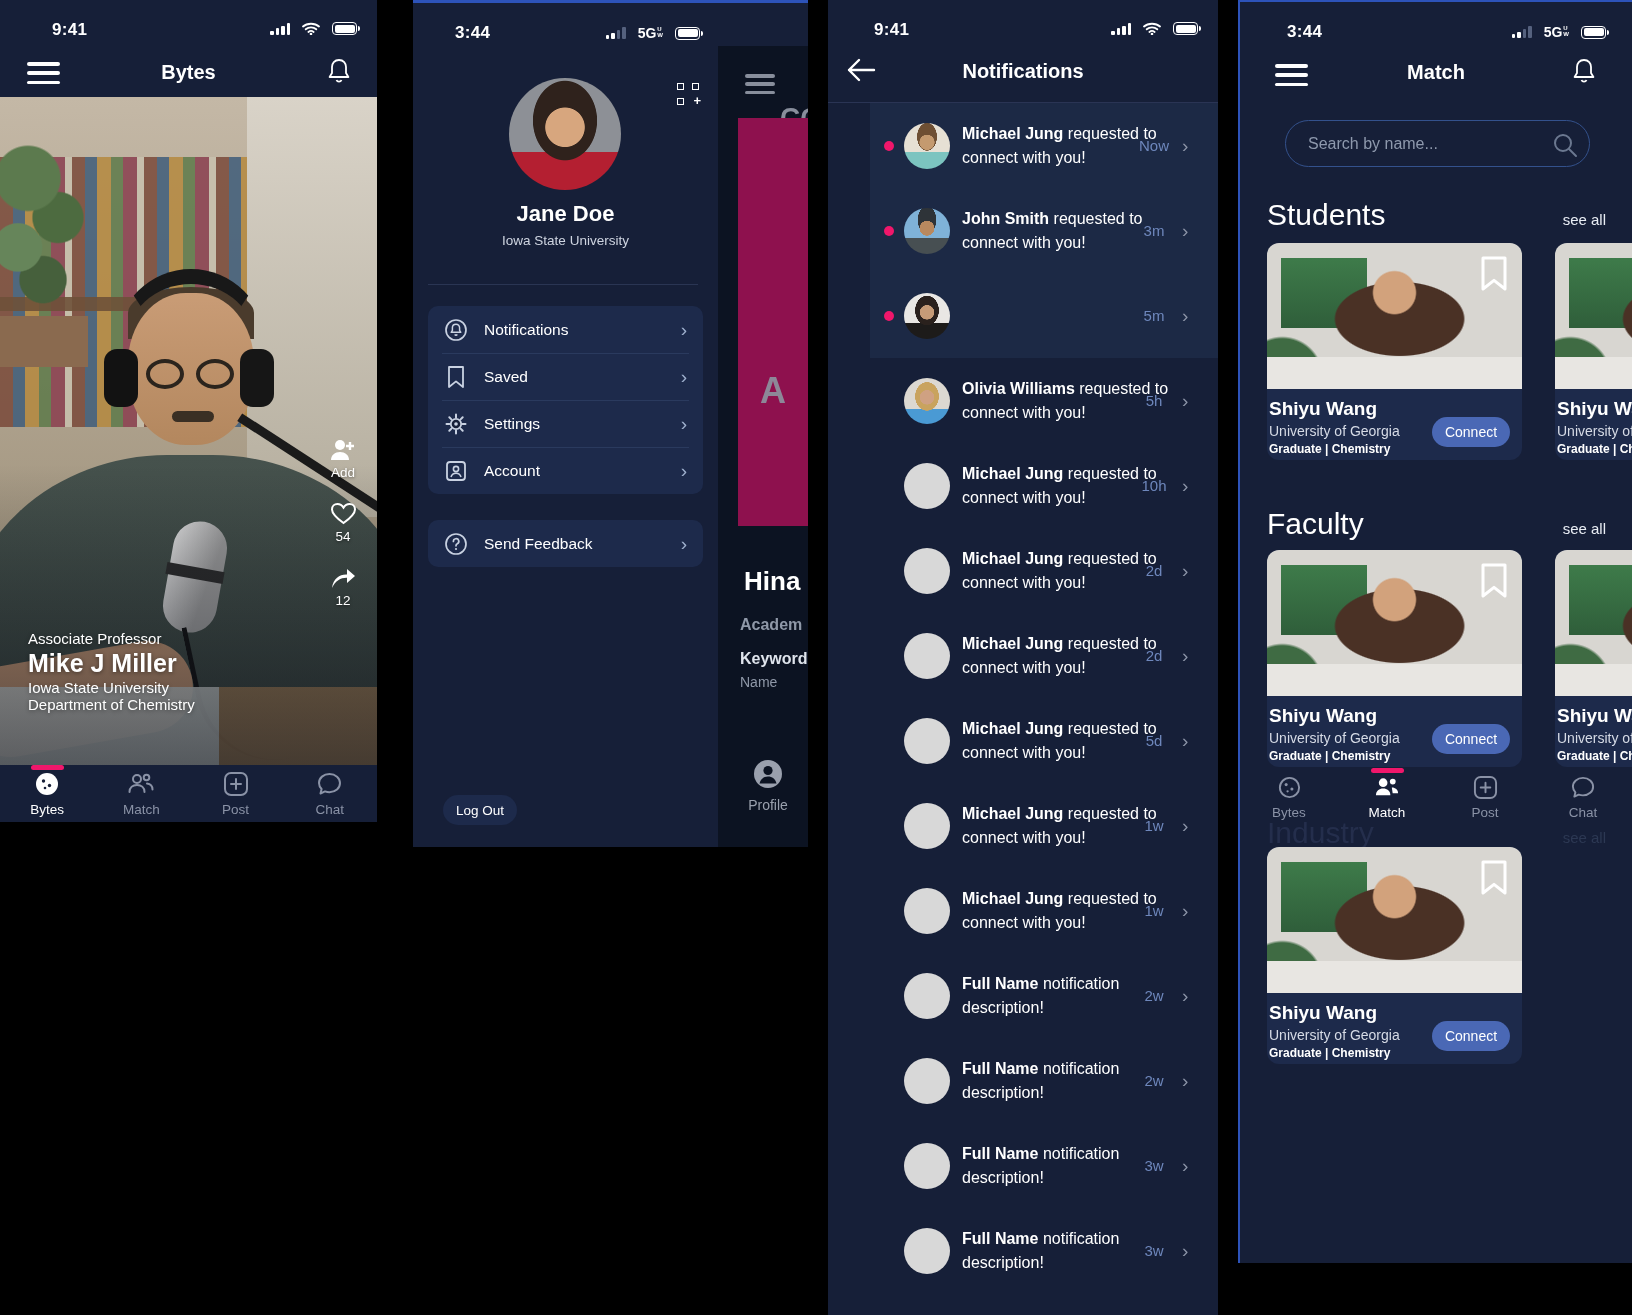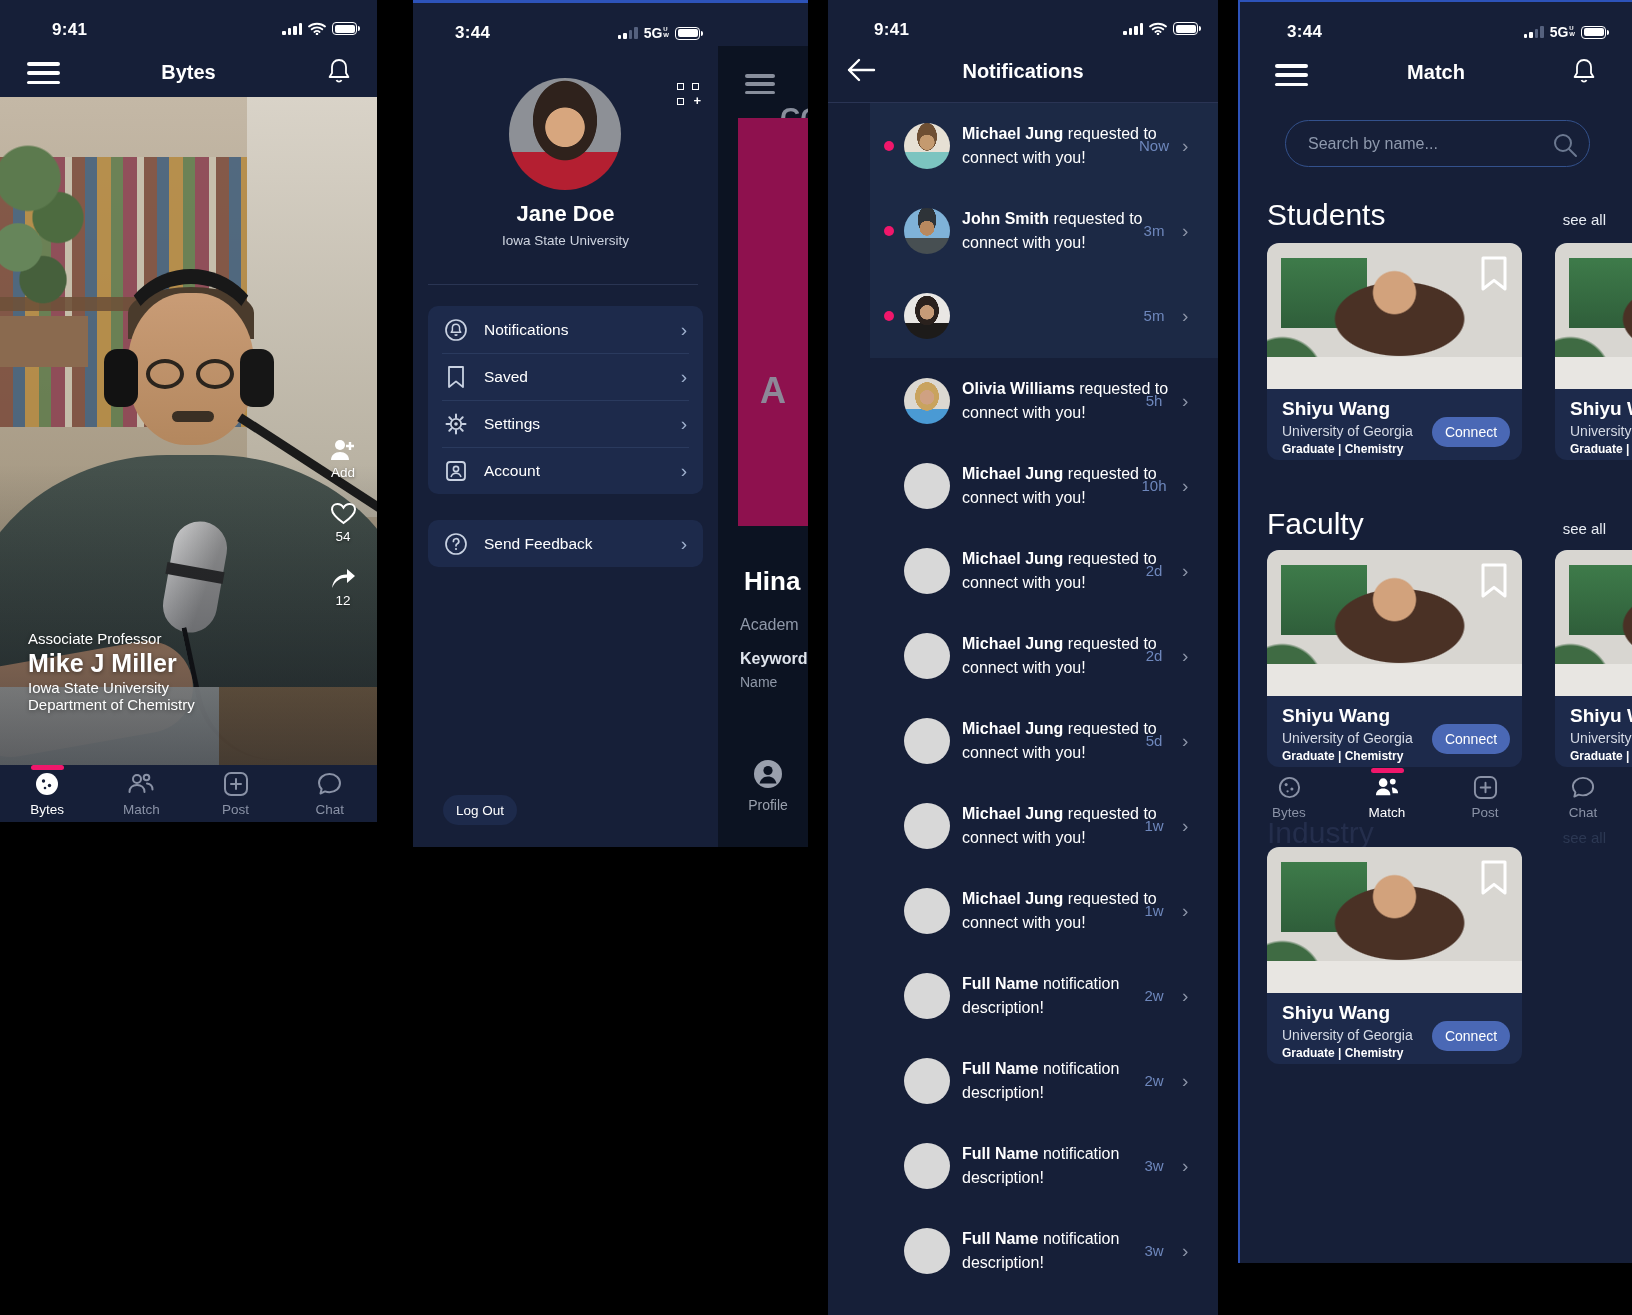--- a/index.html
+++ b/index.html
@@ -7,21 +7,21 @@
     --pink:#F0176B; --hero:#8E114E; --blue:#4A68B5; --edge:#2D53BA;
     --time:#6E87BC; --gray:#97A0B4; --navgray:#8A92A6; --divider:#26304E;
     --dim:#242E4C;
   }
   *{margin:0;padding:0;box-sizing:border-box;}
   html,body{width:1632px;height:1315px;background:#000;font-family:"Liberation Sans",sans-serif;color:#fff;overflow:hidden;}
   .screen{position:absolute;top:0;background:var(--bg);overflow:hidden;}
   .abs{position:absolute;}
   
   .sb-time{position:absolute;top:20px;font-size:17px;font-weight:bold;letter-spacing:.3px;}
-  .sb-icons{position:absolute;top:22px;right:20px;display:flex;align-items:center;gap:6px;}
+  .sb-icons{position:absolute;top:22px;right:20px;display:flex;align-items:center;gap:12px;}
   .sig{display:flex;align-items:flex-end;gap:2px;height:12px;}
   .sig i{width:3.5px;background:#fff;border-radius:1px;display:block;}
   .sig i.dim{background:#55617e;}
   .s1{height:4px;} .s2{height:6.5px;} .s3{height:9px;} .s4{height:12px;}
   .net5g{display:flex;align-items:flex-start;gap:1px;font-weight:bold;font-size:14px;}
   .net5g .uw{display:flex;flex-direction:column;font-size:6px;line-height:6px;font-weight:bold;margin-top:1px;}
   .batt{width:25px;height:13px;border:1.5px solid #fff;border-radius:4px;position:relative;}
   .batt::after{content:"";position:absolute;right:-4px;top:3px;width:2px;height:5px;background:#fff;border-radius:0 2px 2px 0;}
   .batt .fill{position:absolute;inset:1.5px;background:#fff;border-radius:2px;}
   
@@ -96,21 +96,21 @@
   .mitem{height:47px;display:flex;align-items:center;padding:0 16px;gap:16px;font-size:15.5px;cursor:pointer;position:relative;}
   .mitem + .mitem::before{content:"";position:absolute;left:14px;right:14px;top:0;height:1px;background:#2A3A5E;}
   .mitem .chev{margin-left:auto;color:#9FB0CE;font-size:19px;}
   .micon{width:24px;height:24px;display:flex;align-items:center;justify-content:center;}
   #s2-logout{position:absolute;left:30px;top:792px;width:74px;height:30px;border-radius:15px;background:var(--card);color:#fff;border:none;font-size:13.5px;font-family:inherit;cursor:pointer;}
   
   .pb-title{position:absolute;left:62px;top:56px;font-size:28px;font-weight:bold;color:#888E9C;white-space:nowrap;}
   .pb-hero{position:absolute;left:20px;top:72px;width:70px;height:408px;background:var(--hero);}
   .pb-hero span{position:absolute;left:22px;top:252px;font-size:36px;font-weight:bold;color:#8D8798;}
   .pb-name{position:absolute;left:26px;top:520px;font-size:26px;font-weight:bold;white-space:nowrap;}
-  .pb-l1{position:absolute;left:22px;top:570px;font-size:16px;font-weight:normal;color:#8F98A8;white-space:nowrap;}
+  .pb-l1{position:absolute;left:22px;top:570px;font-size:16px;font-weight:bold;color:#8F98A8;white-space:nowrap;}
   .pb-l2{position:absolute;left:22px;top:604px;font-size:16px;font-weight:bold;color:#DFE4EC;white-space:nowrap;}
   .pb-l3{position:absolute;left:22px;top:628px;font-size:14px;color:#8F98A8;}
   .pb-tab{position:absolute;left:28px;top:712px;width:44px;text-align:center;color:#9AA0AD;cursor:pointer;}
   .pb-tab .lbl{font-size:14px;margin-top:3px;}
   
   #screen3{left:828px;width:390px;height:1315px;}
   #s3-back{position:absolute;left:18px;top:58px;cursor:pointer;}
   #s3-divider{position:absolute;left:0;top:102px;width:390px;height:1px;background:#2A3454;}
   #s3-rows{position:absolute;left:0;top:103px;width:390px;padding-left:42px;}
   .nrow{position:relative;height:85px;display:flex;align-items:center;cursor:pointer;}
@@ -152,21 +152,21 @@
   .mcard{position:relative;width:255px;height:217px;border-radius:12px;background:var(--card);flex:0 0 auto;cursor:pointer;}
   .mphoto{position:absolute;left:0;top:0;width:255px;height:146px;border-radius:12px 12px 0 0;
     background:
       radial-gradient(circle at 50% 34%,#d2a27c 0 13%,transparent 14%),
       radial-gradient(ellipse at 52% 52%,#4a3125 0 34%,transparent 35%),
       linear-gradient(transparent 78%,#e8e6e2 78%),
       linear-gradient(#3e7b4a,#2f5e3a) no-repeat 8% 20%/86px 70px,
       radial-gradient(circle at 6% 92%,#3f6b43 0 14%,transparent 15%),
       #d8d6d1;}
   .mphoto svg{position:absolute;right:14px;top:12px;}
-  .mbody{position:absolute;left:0;top:146px;width:255px;height:71px;padding:9px 12px 0 15px;}
+  .mbody{position:absolute;left:0;top:146px;width:255px;height:71px;padding:9px 12px 0 2px;}
   .mname{font-size:19px;font-weight:bold;}
   .muniv{font-size:14px;color:#D6DBE6;margin-top:3px;}
   .mmeta{font-size:12px;font-weight:bold;margin-top:3px;}
   .connect{position:absolute;right:12px;bottom:13px;width:78px;height:30px;border-radius:15px;background:var(--blue);color:#fff;border:none;font-size:14px;font-family:inherit;cursor:pointer;}
 </style>
 </head>
 <body>
 
 <div class="screen" id="screen1">
   <span class="sb-time" style="left:52px">9:41</span>

